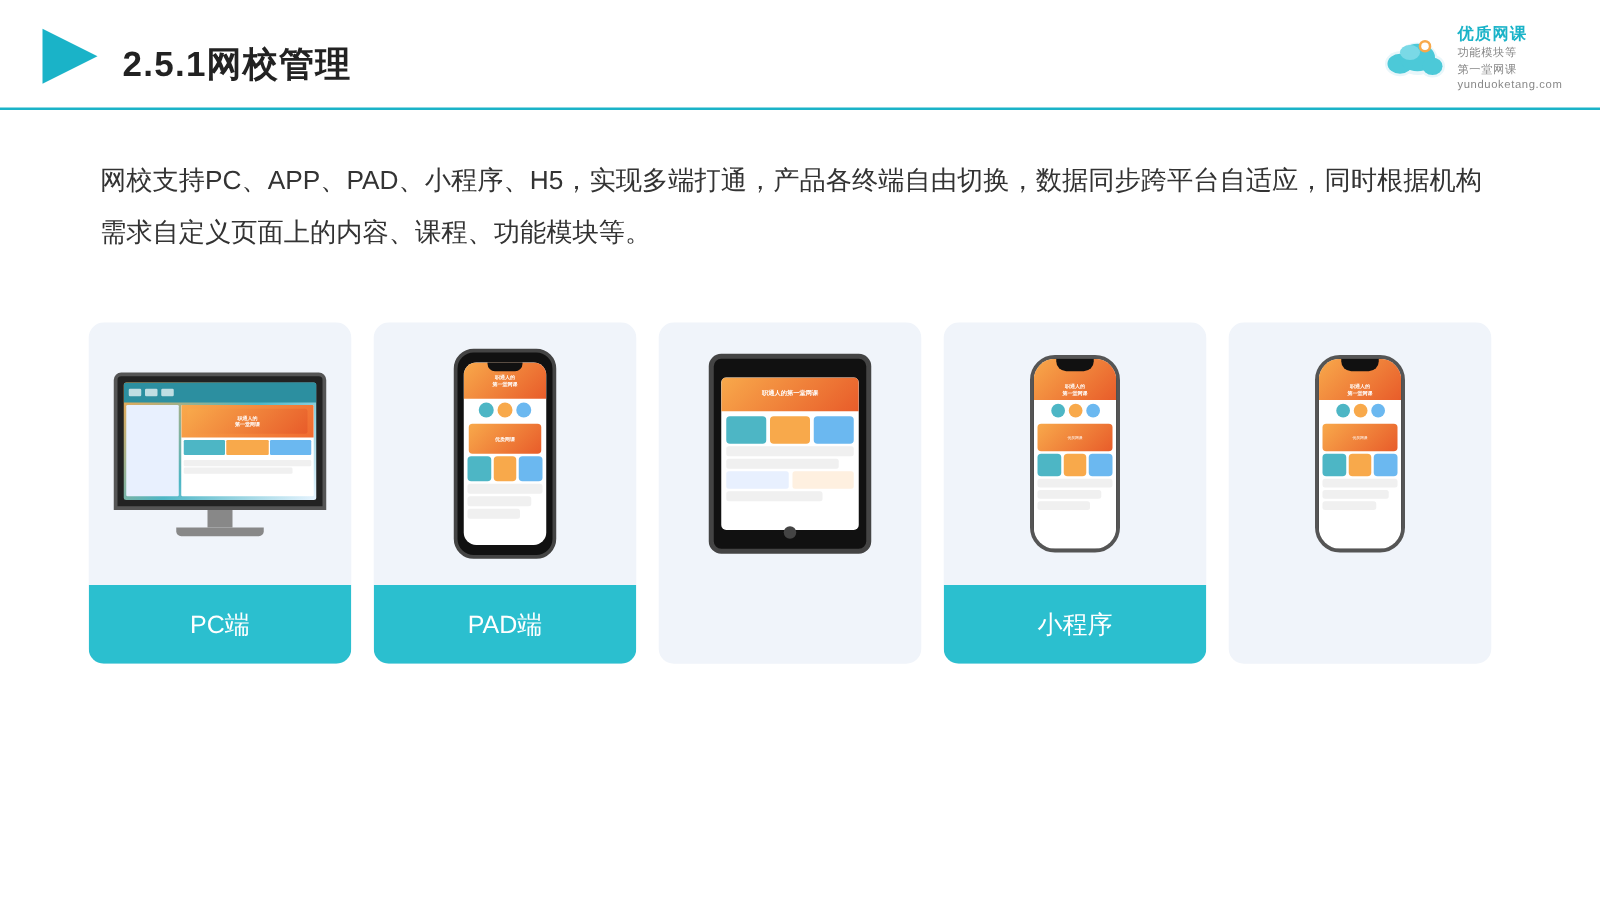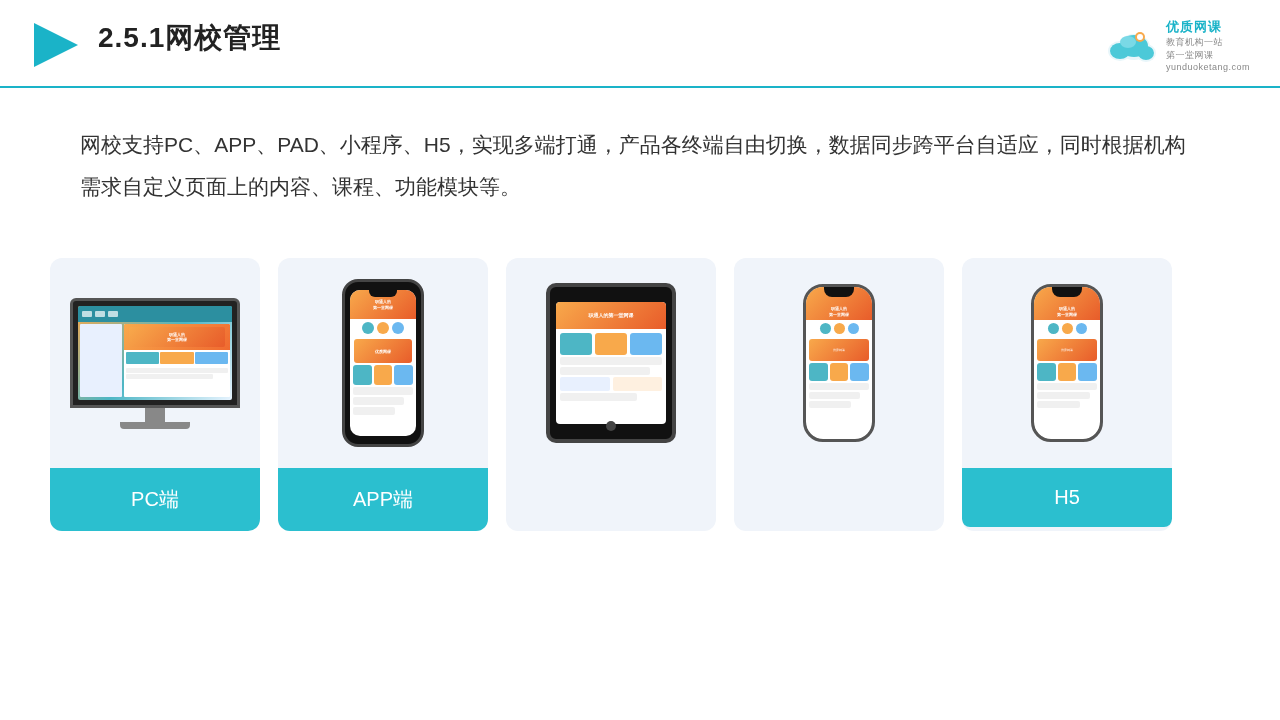--- a/index.html
+++ b/index.html
@@ -14,21 +14,21 @@
     
     .header {
       display: flex;
       align-items: center;
       justify-content: space-between;
       padding: 18px 30px 14px 30px;
       border-bottom: 2px solid #1ab3c8;
     }
     .header-left {
       display: flex;
-      align-items: flex-start;
+      align-items: flex-end;
       gap: 16px;
     }
     .play-icon {
       width: 52px;
       height: 52px;
     }
     .header-title {
       font-size: 28px;
       font-weight: 700;
       color: #222;
@@ -64,23 +64,23 @@
     .description {
       padding: 36px 80px 20px 80px;
       font-size: 21px;
       color: #333;
       line-height: 2;
     }
 
     
     .cards-section {
       display: flex;
-      justify-content: flex-start;
+      justify-content: center;
       gap: 18px;
-      padding: 20px 50px 30px 50px;
+      padding: 20px 50px 30px 34px;
       margin-top: 10px;
     }
 
     .card {
       background: #f0f4fa;
       border-radius: 12px;
       width: 210px;
       overflow: hidden;
       display: flex;
       flex-direction: column;
@@ -466,21 +466,21 @@
       <ellipse cx="44" cy="28" rx="8" ry="7" fill="#4cc9d8"></ellipse>
 
       <ellipse cx="26" cy="17" rx="8" ry="6" fill="#7ad9e6"></ellipse>
 
       <circle cx="38" cy="12" r="5" fill="#f8a94b"></circle>
       <circle cx="38" cy="12" r="3" fill="#fff"></circle>
     </svg>
     <div class="logo-text">
       <span class="logo-name">优质网课</span>
       <span class="logo-sub">
-        <span>教育机构一站</span>
+        <span>功能模块等</span>
       </span>
       <span class="logo-sub">
         <span>第一堂网课</span>
       </span>
       <span class="logo-sub">yunduoketang.com</span>
     </div>
   </div>
 </div>
 
 <div class="description">
@@ -549,21 +549,21 @@
             <div class="phone-card-small"></div>
           </div>
           <div class="phone-content-rows">
             <div class="phone-row" style="width:100%;"></div>
             <div class="phone-row" style="width:85%;"></div>
             <div class="phone-row" style="width:70%;"></div>
           </div>
         </div>
       </div>
     </div>
-    <div class="card-label">APP端</div>
+    <div class="card-label">PAD端</div>
   </div>
 
   <div class="card">
     <div class="card-image-area">
       <div class="pad-mockup">
         <div class="pad-home-btn"></div>
         <div class="pad-screen">
           <div class="pad-top-bar">
             <div class="pad-top-text">职通人的第一堂网课</div>
           </div>
@@ -608,20 +608,21 @@
             <div class="pn-card-small"></div>
           </div>
           <div class="pn-content-rows">
             <div class="pn-row" style="width:100%;"></div>
             <div class="pn-row" style="width:85%;"></div>
             <div class="pn-row" style="width:70%;"></div>
           </div>
         </div>
       </div>
     </div>
+    <div class="card-label">小程序</div>
   </div>
 
   <div class="card">
     <div class="card-image-area">
       <div class="phone-notch-mockup">
         <div class="pn-notch"></div>
         <div class="pn-screen">
           <div class="pn-top-bar">
             <div class="pn-top-text">职通人的<br>第一堂网课</div>
           </div>
@@ -639,16 +640,15 @@
             <div class="pn-card-small"></div>
           </div>
           <div class="pn-content-rows">
             <div class="pn-row" style="width:100%;"></div>
             <div class="pn-row" style="width:88%;"></div>
             <div class="pn-row" style="width:72%;"></div>
           </div>
         </div>
       </div>
     </div>
-    <div class="card-label">H5</div>
   </div>
 
 </div>
 
 </body></html>

